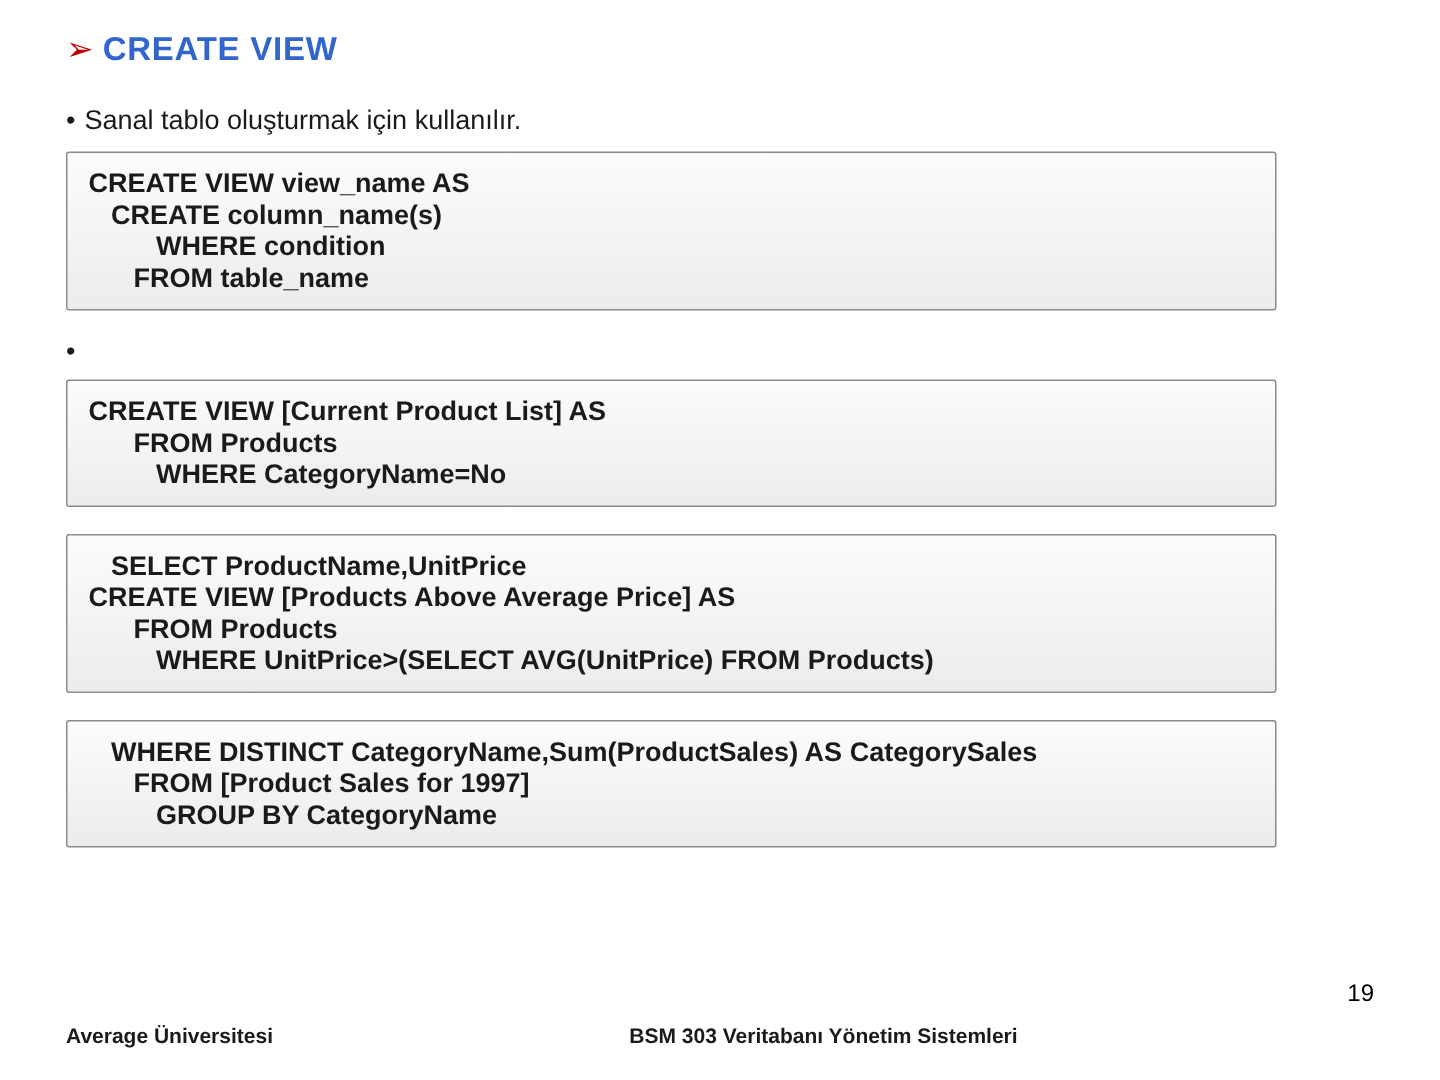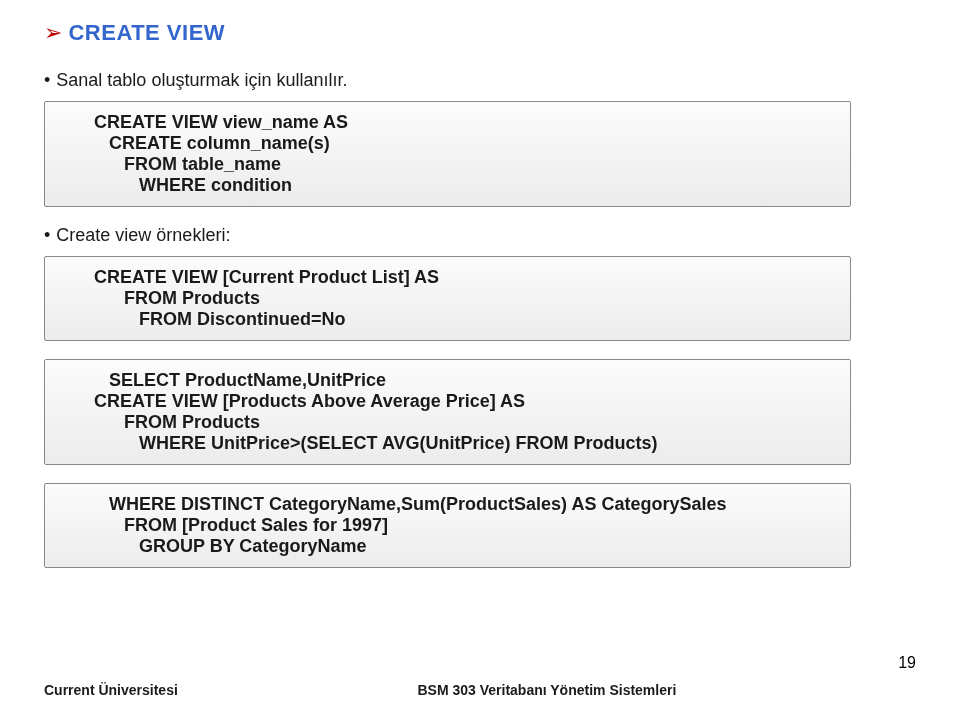--- a/index.html
+++ b/index.html
@@ -47,21 +47,21 @@
     border: 1px solid #8a8a8a;
     background: linear-gradient(to bottom, #fcfcfc 0%, #f3f3f3 55%, #ececec 100%);
     border-radius: 2px;
     padding: 10px 14px;
     margin: 6px 0 18px 0;
     font-size: 18px;
     font-weight: bold;
     color: #1a1a1a;
     width: 807px;
   }
-  .code-box .line { white-space: pre; margin-left: 35px; }
+  .code-box .line { white-space: pre; }
   .footer {
     position: absolute;
     left: 0;
     right: 0;
     bottom: 22px;
     display: flex;
     justify-content: space-between;
     align-items: flex-end;
     padding: 0 44px;
     font-size: 14px;
@@ -87,49 +87,48 @@
   </div>
 
   <div class="bullet-row">
     <span class="bullet-dot">•</span>
     <span>Sanal tablo oluşturmak için kullanılır.</span>
   </div>
 
   <div class="code-box">
     <div class="line">CREATE VIEW view_name AS</div>
     <div class="line">   CREATE column_name(s)</div>
+    <div class="line">         WHERE condition</div>
     <div class="line">      FROM table_name</div>
-    <div class="line">         WHERE condition</div>
   </div>
 
   <div class="bullet-row">
     <span class="bullet-dot">•</span>
-    <span>Create view örnekleri:</span>
   </div>
 
   <div class="code-box">
     <div class="line">CREATE VIEW [Current Product List] AS</div>
     <div class="line">      FROM Products</div>
-    <div class="line">         FROM Discontinued=No</div>
+    <div class="line">         WHERE CategoryName=No</div>
   </div>
 
   <div class="code-box">
     <div class="line">   SELECT ProductName,UnitPrice</div>
     <div class="line">CREATE VIEW [Products Above Average Price] AS</div>
     <div class="line">      FROM Products</div>
     <div class="line">         WHERE UnitPrice&gt;(SELECT AVG(UnitPrice) FROM Products)</div>
   </div>
 
   <div class="code-box">
     <div class="line">   WHERE DISTINCT CategoryName,Sum(ProductSales) AS CategorySales</div>
     <div class="line">      FROM [Product Sales for 1997]</div>
     <div class="line">         GROUP BY CategoryName</div>
   </div>
 
 </div>
 
 <div class="page-num">19</div>
 
 <div class="footer">
-  <span>Current Üniversitesi</span>
+  <span>Average Üniversitesi</span>
   <span>BSM 303 Veritabanı Yönetim Sistemleri</span>
   <span></span>
 </div>
 
 </body></html>

